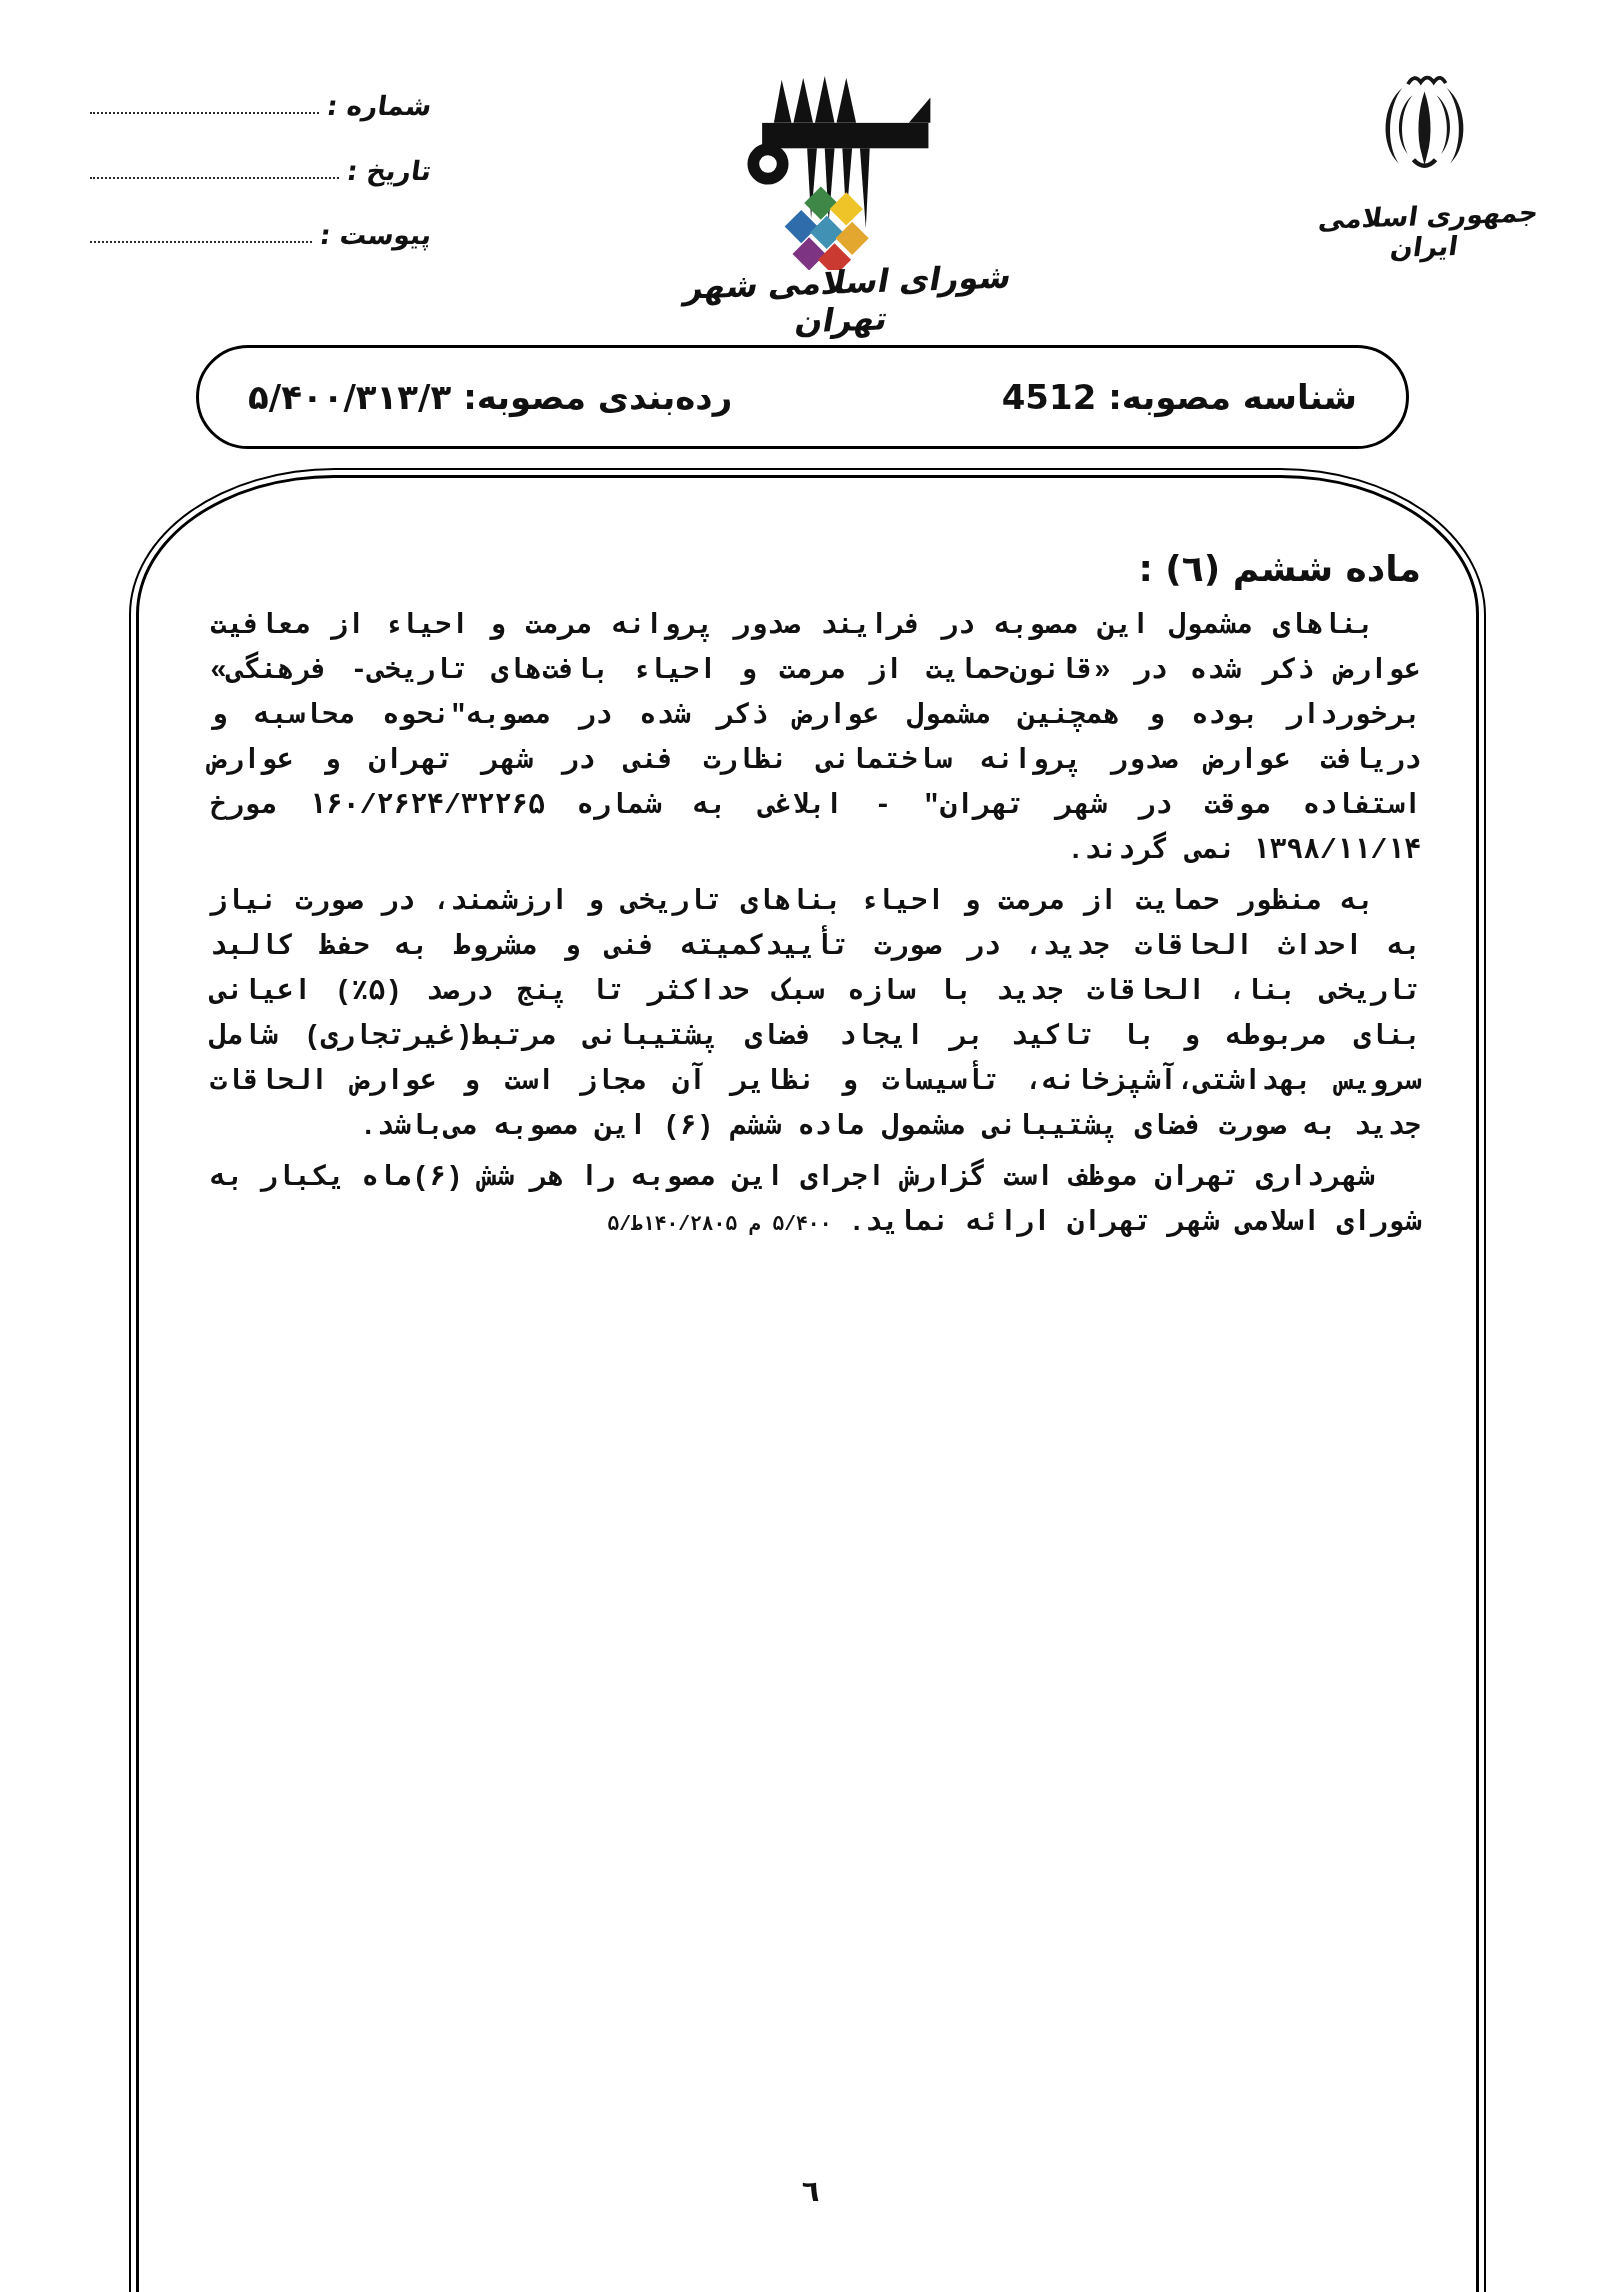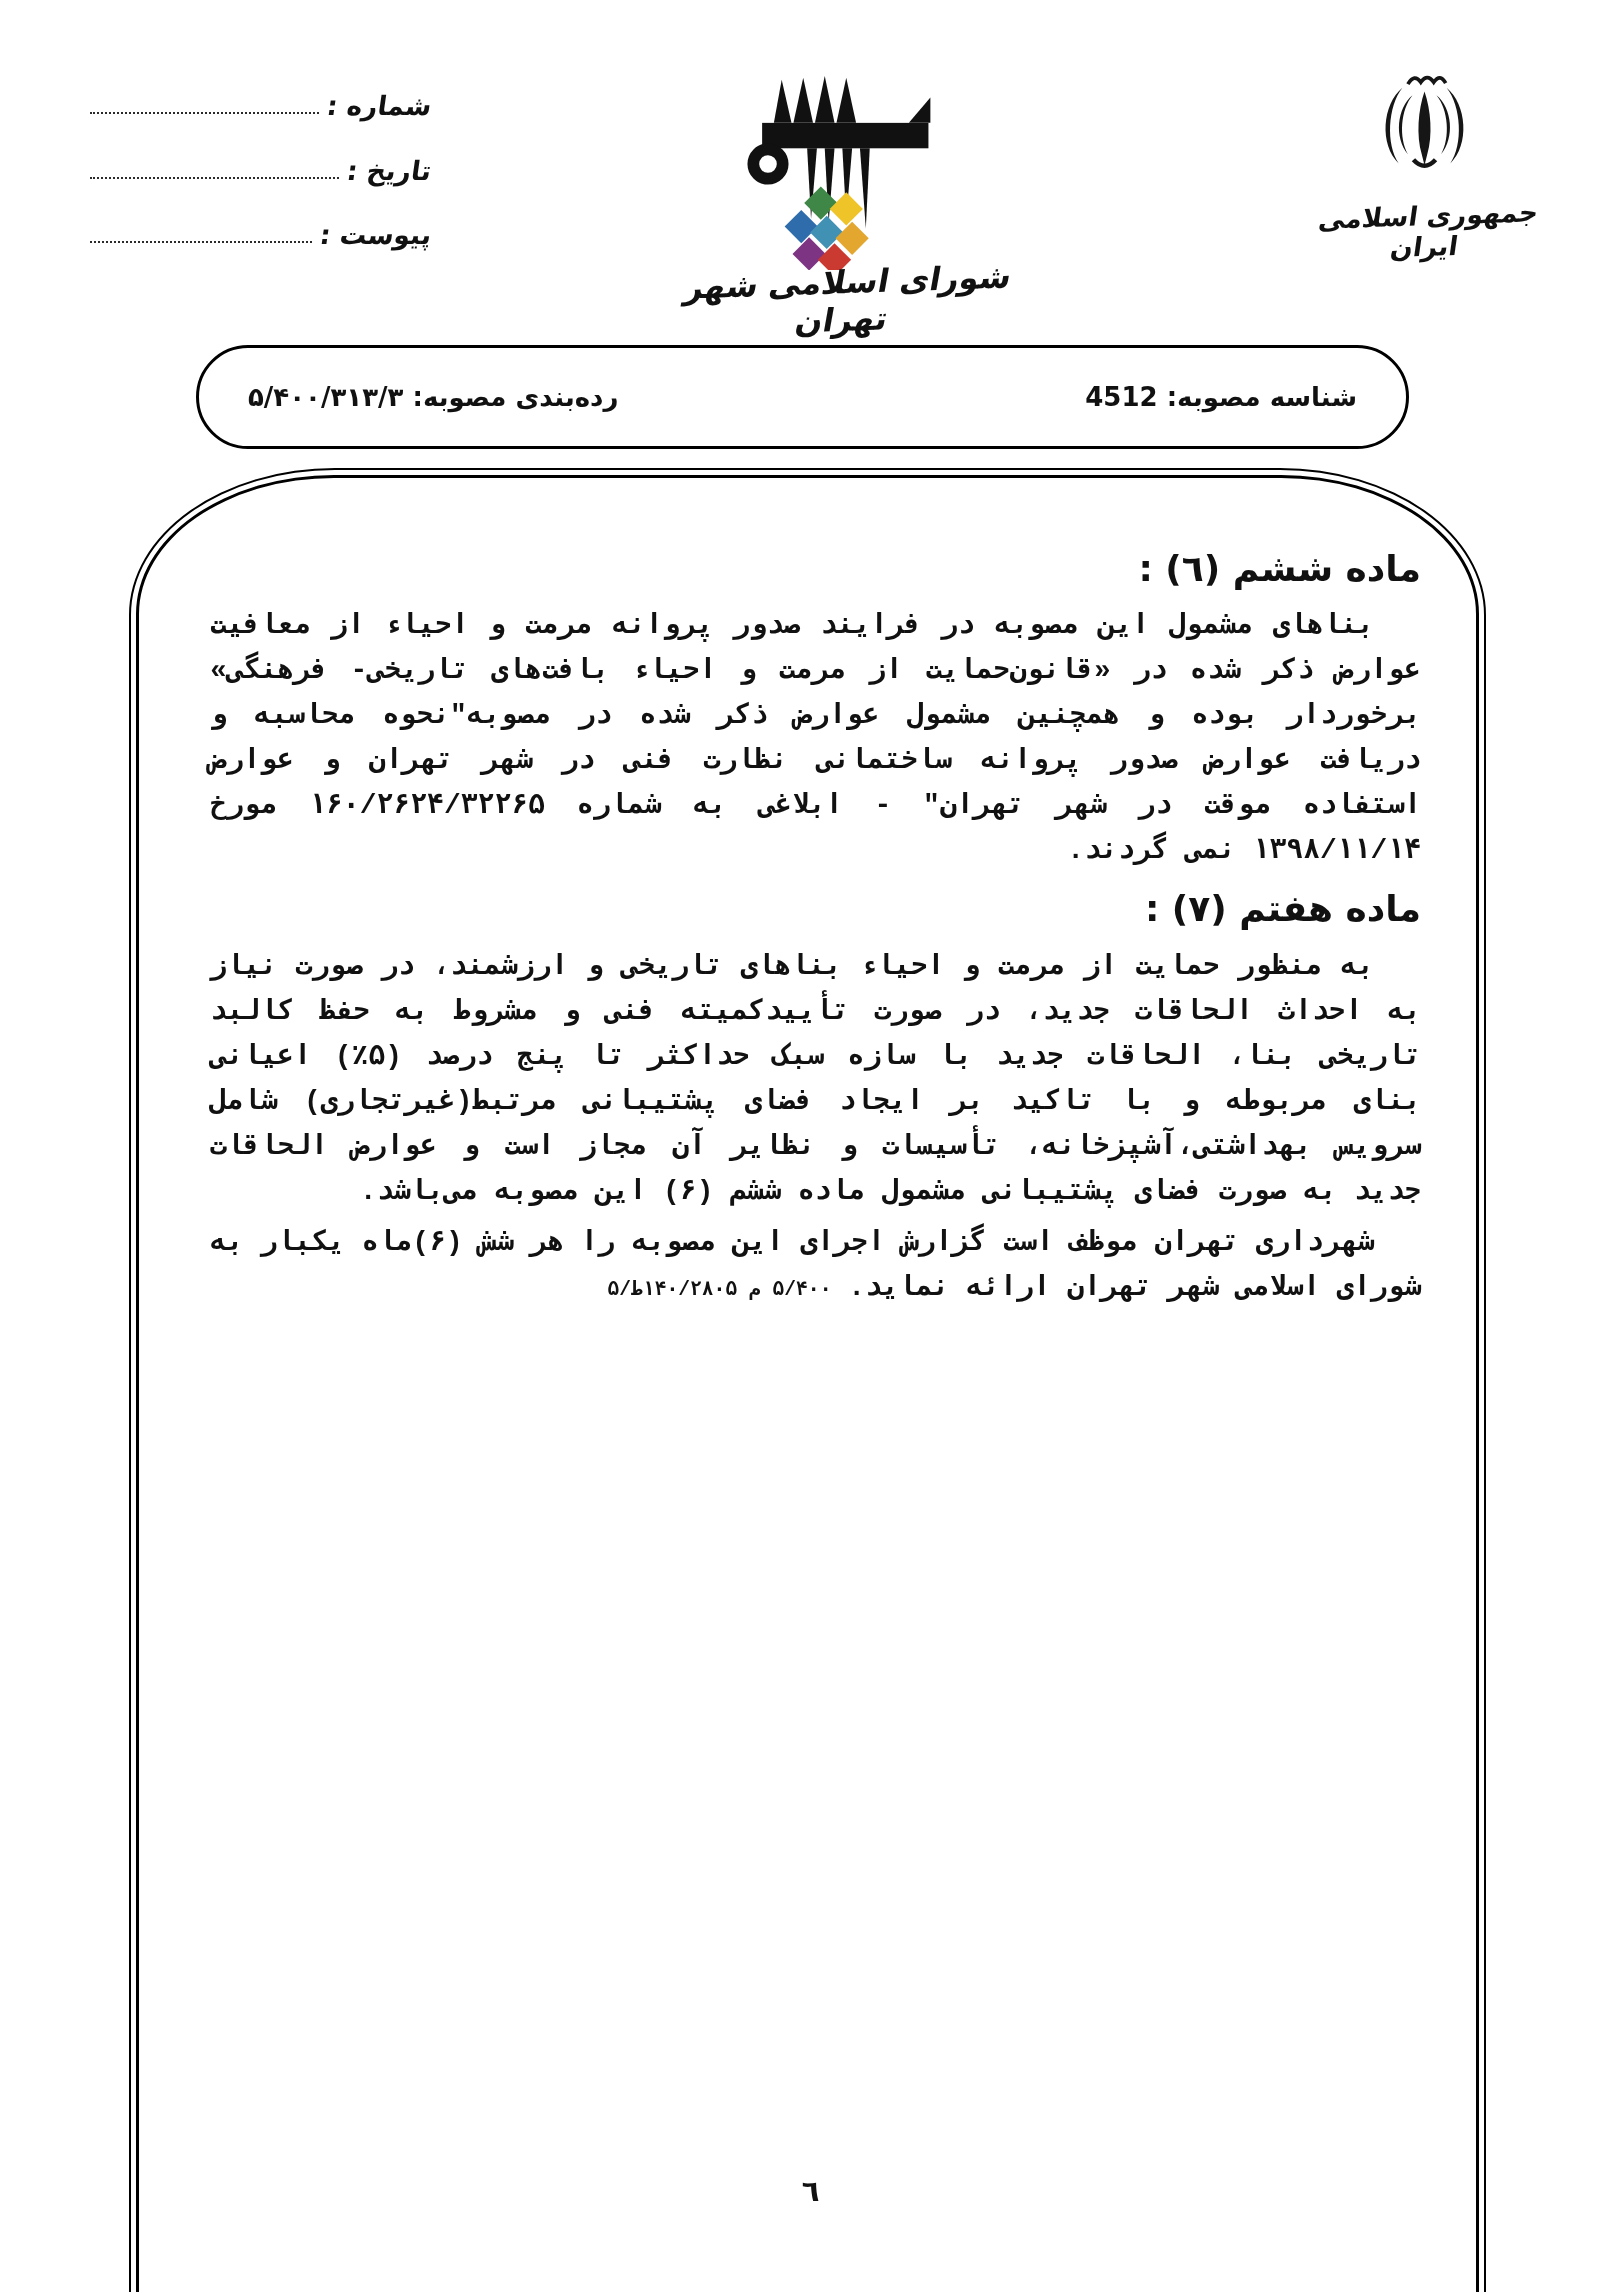--- a/index.html
+++ b/index.html
@@ -23,21 +23,21 @@
   .iran-emblem { position:absolute; left:1360px; top:69px; width:129px; height:116px; }
   .state-name { position:absolute; left:1304px; top:200px; width:245px; text-align:center;
                 font-size:26.5px; font-weight:bold; transform:skewX(-10deg) rotate(-2deg);
                 direction:rtl; letter-spacing:-1px; }
 
   
   .header-pill { position:absolute; left:196px; top:345px; width:1213px; height:104px;
                  border:3.9px solid #000; border-radius:52px; display:flex; direction:rtl;
                  justify-content:space-between; align-items:center; padding:0 49px;
                  background:#fff; }
-  .pill-item { font-size:26px; font-weight:bold; white-space:nowrap; }
+  .pill-item { font-size:34px; font-weight:bold; white-space:nowrap; }
 
   
   .main-box-outer { position:absolute; left:129px; top:468px; width:1357px; height:2007px;
                     border:2.9px solid #000; border-radius:206px / 147px; }
   .main-box-inner { position:absolute; left:4.9px; top:4.9px; right:4.9px; bottom:4.9px;
                     border:3.9px solid #000; border-radius:198px / 139px; }
 
   .content { position:absolute; left:71px; top:0; right:55px; bottom:0;
              direction:rtl; padding-top:55px; }
   .article-title { font-size:36px; font-weight:900; line-height:51px; margin:9.8px 0 9.8px;
@@ -124,21 +124,20 @@
 <div class="main-box-outer">
   <div class="main-box-inner">
     <div class="content">
 
       <section>
         <h2 class="article-title">ماده ششم (٦) :</h2>
         <p class="article-body">بناهای مشمول این مصوبه در فرایند صدور پروانه مرمت و احیاء از معافیت عوارض ذکر شده در «قانون‌حمایت از مرمت و احیاء بافت‌های تاریخی- فرهنگی» برخوردار بوده و همچنین مشمول عوارض ذکر شده در مصوبه"نحوه محاسبه و دریافت عوارض صدور پروانه ساختمانی نظارت فنی در شهر تهران و عوارض استفاده موقت در شهر تهران" - ابلاغی به شماره ۱۶۰/۲۶۲۴/۳۲۲۶۵ مورخ ۱۳۹۸/۱۱/۱۴ نمی گردند.</p>
       </section>
 
       <section>
-        <h2 class="article-title">ماده هفتم (۷) :</h2>
         <p class="article-body">به منظور حمایت از مرمت و احیاء بناهای تاریخی و ارزشمند، در صورت نیاز به احداث الحاقات جدید، در صورت تأییدکمیته فنی و مشروط به حفظ کالبد تاریخی بنا، الحاقات جدید  با سازه سبک حداکثر تا پنج درصد (۵٪) اعیانی بنای مربوطه و با تاکید بر ایجاد فضای پشتیبانی مرتبط(غیرتجاری) شامل سرویس بهداشتی،آشپزخانه، تأسیسات و نظایر آن مجاز است و عوارض الحاقات جدید به صورت فضای پشتیبانی مشمول ماده ششم (۶) این مصوبه می‌باشد.</p>
       </section>
 
       <section>
         <p class="article-body">
           <span>شهرداری تهران موظف است گزارش اجرای این مصوبه را هر شش (۶)ماه یکبار به شورای اسلامی شهر تهران ارائه نماید.</span>
           <span class="ref-code">۵/۴۰۰ م ۱۴۰/۲۸۰۵ط/۵</span>
         </p>
       </section>
 

